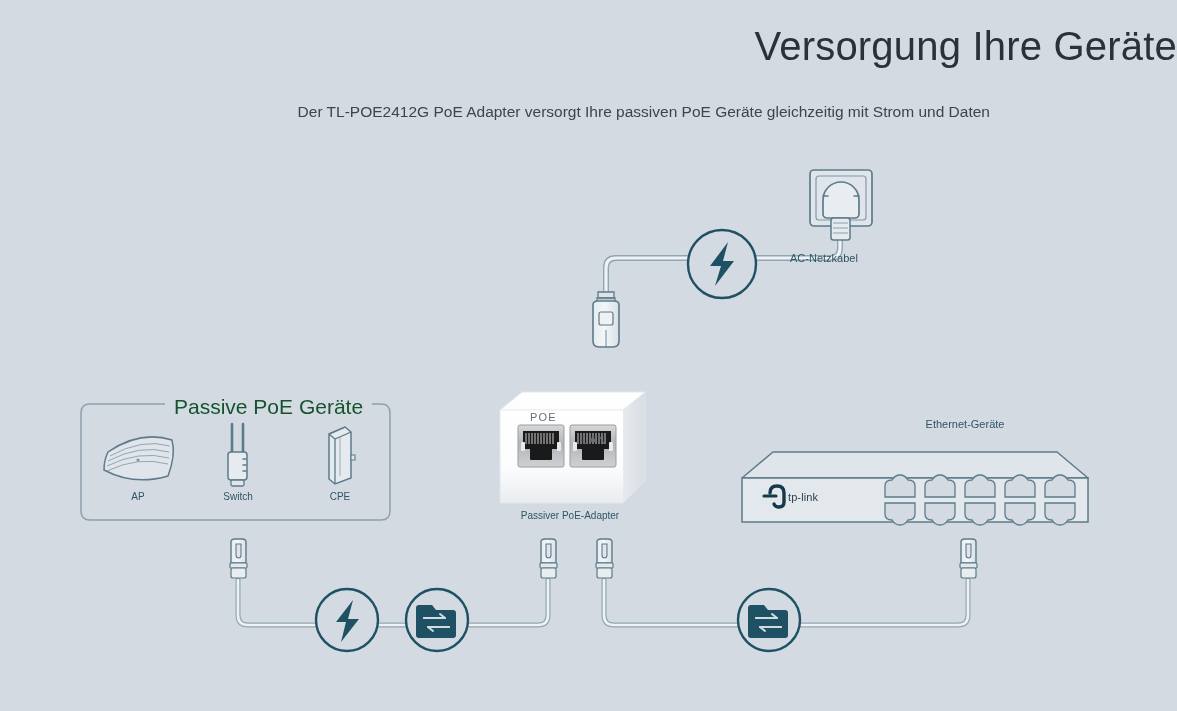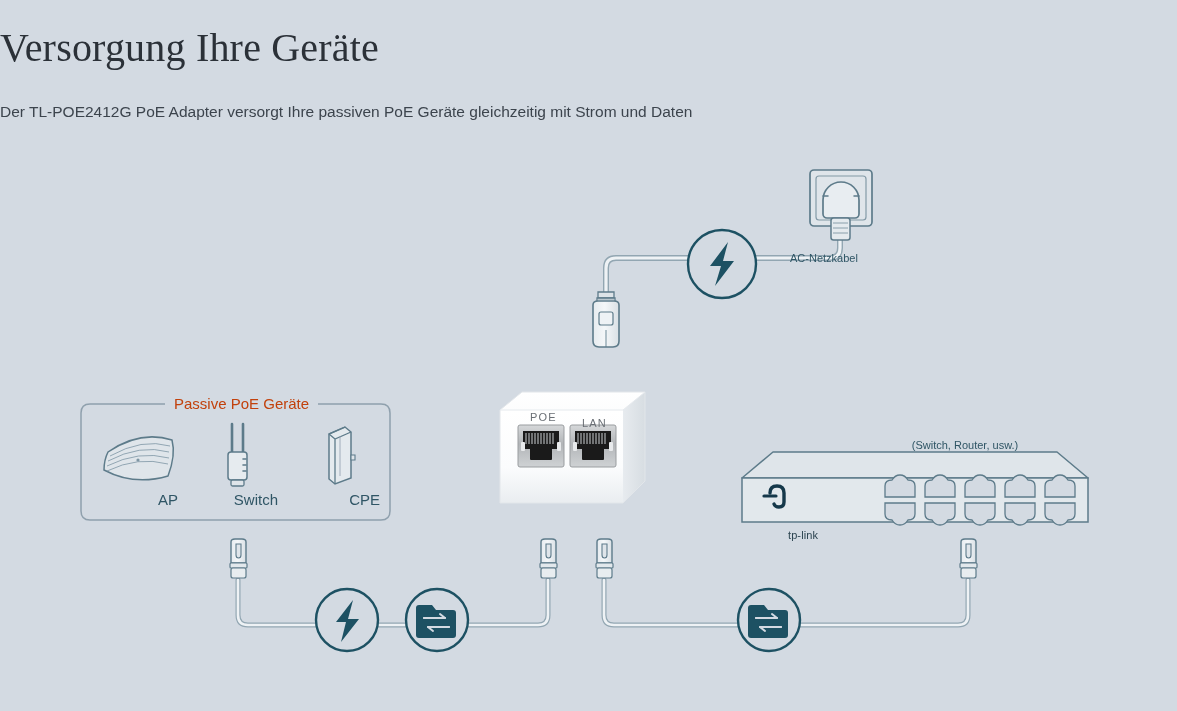--- a/index.html
+++ b/index.html
@@ -25,49 +25,48 @@
     left: 0; top: 0;
     width: 1177px;
     height: 711px;
     display: block;
   }
   .page-title {
     position: absolute;
     left: 0;
     top: 24px;
     width: 1177px;
-    text-align: left;
+    text-align: right;
     font-size: 40px;
     font-weight: normal;
     color: #2b3138;
     letter-spacing: 0.2px;
     margin: 0;
-    font-family: Liberation Serif, serif;
   }
   .page-subtitle {
     position: absolute;
     left: 0;
     top: 103px;
     width: 990px;
-    text-align: left;
+    text-align: right;
     font-size: 15.5px;
     color: #3c444d;
     margin: 0;
   }
   .dev-caption {
     position: absolute;
-    font-size: 15px;
+    font-size: 10px;
     color: #2f5565;
-    text-align: right;
+    text-align: center;
     white-space: nowrap;
   }
   .grp-legend {
     position: absolute;
-    font-size: 15px;
-    color: #c2410c;
+    font-size: 21px;
+    color: #14532d;
     background: #d3dae2;
     padding: 0 9px;
     white-space: nowrap;
   }
   .side-label {
     position: absolute;
     font-size: 11px;
     color: #2f5565;
     text-align: center;
     line-height: 21px;
@@ -294,20 +293,21 @@
 
   <div class="side-label" style="left:790px; top:248px; width:170px; text-align:left;">AC-Netzkabel</div>
 
   <div class="grp-legend" style="left:165px; top:395px;">Passive PoE Geräte</div>
 
   <div class="dev-caption" style="left:98px; top:491px; width:80px;">AP</div>
   <div class="dev-caption" style="left:198px; top:491px; width:80px;">Switch</div>
   <div class="dev-caption" style="left:300px; top:491px; width:80px;">CPE</div>
 
   <div class="port-label" style="left:530px; top:411px;">POE</div>
-  <div class="port-label" style="left:582px; top:417px;">LAN</div>
-
-
-  <div class="side-label" style="left:845px; top:435px; width:240px;">(Switch, Router, usw.)</div>
-
-  <div class="tpl-text" style="left:788px; top:491px;margin-top:38px;">tp-link</div>
+  <div class="port-label" style="left:582px; top:434px;">LAN</div>
+
+  <div class="dev-caption" style="left:450px; top:510px; width:240px;">Passiver PoE-Adapter</div>
+
+  <div class="side-label" style="left:845px; top:414px; width:240px;">Ethernet-Geräte</div>
+
+  <div class="tpl-text" style="left:788px; top:491px;">tp-link</div>
 
 </div>
 
 </body></html>

